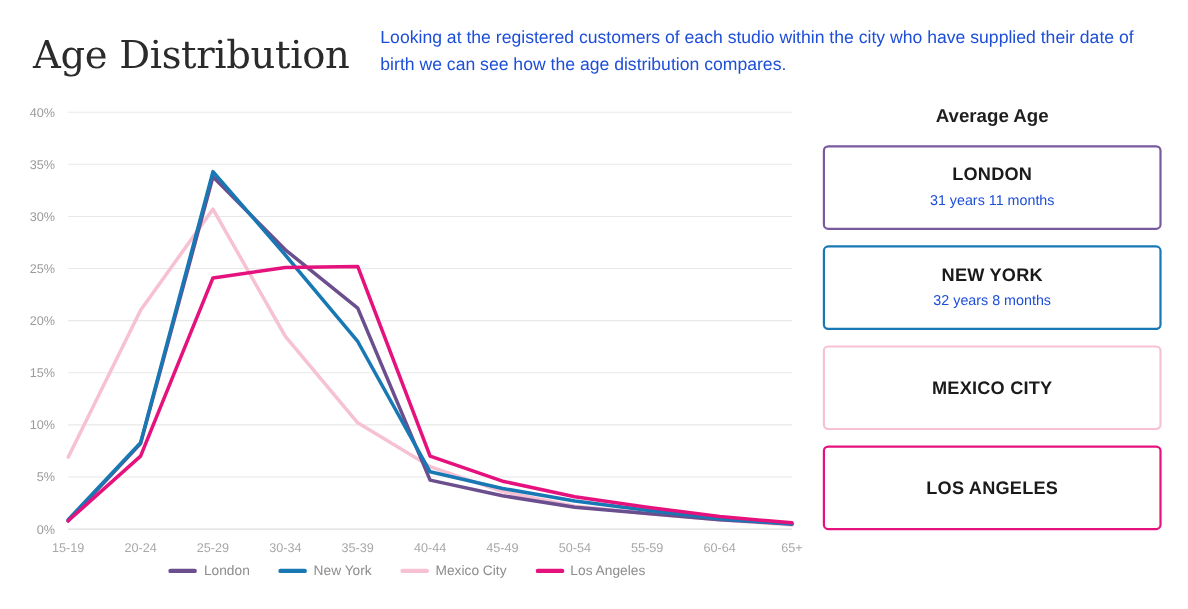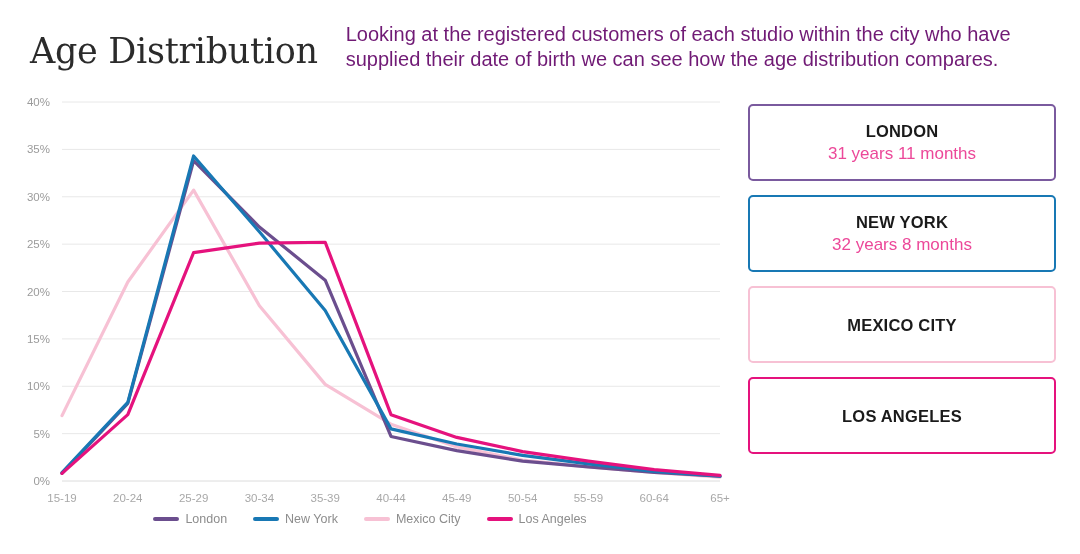--- a/index.html
+++ b/index.html
@@ -32,23 +32,23 @@
     font-size: 35px;
     font-weight: 400;
     color: #2b2b2b;
     letter-spacing: -0.3px;
     margin: 14px;
     padding: 0 0 0 16px;
     white-space: nowrap;
     line-height: 46px;
   }
   #subtitle {
-    font-size: 20px;
+    font-size: 16px;
     line-height: 25px;
-    color: #701a75;
+    color: #1d4ed8;
     padding: 8px 0 0 14px;
     max-width: 710px;
   }
 
   
   #chart-area {
     position: absolute;
     left: 0;
     top: 88px;
     width: 740px;
@@ -147,22 +147,22 @@
     justify-content: center;
   }
   .card-city {
     font-size: 16.5px;
     font-weight: bold;
     color: #1a1a1a;
     letter-spacing: 0.2px;
     line-height: 22px;
   }
   .card-age {
-    font-size: 17px;
-    color: #ec4899;
+    font-size: 13px;
+    color: #1d4ed8;
     line-height: 24px;
   }
 </style>
 </head>
 <body>
 
 <div id="header">
   <h1 id="page-title">Age Distribution</h1>
   <div id="subtitle">Looking at the registered customers of each studio within the city who have supplied their date of birth we can see how the age distribution compares.</div>
 </div>
@@ -226,20 +226,21 @@
       <span class="legend-swatch" style="background: rgb(247, 193, 212);"></span>
       <span class="legend-label">Mexico City</span>
     </div>
     <div class="legend-item">
       <span class="legend-swatch" style="background: rgb(229, 18, 125);"></span>
       <span class="legend-label">Los Angeles</span>
     </div>
   </div>
 
 <div id="side-panel">
+  <div id="avg-age-heading">Average Age</div>
   <div id="card-list">
       <div class="city-card" style="border-color: rgb(122, 90, 158);">
         <div class="card-city">LONDON</div>
         <div class="card-age">31 years 11 months</div>
       </div>
       <div class="city-card" style="border-color: rgb(24, 120, 180);">
         <div class="card-city">NEW YORK</div>
         <div class="card-age">32 years 8 months</div>
       </div>
       <div class="city-card" style="border-color: rgb(247, 193, 212);">

